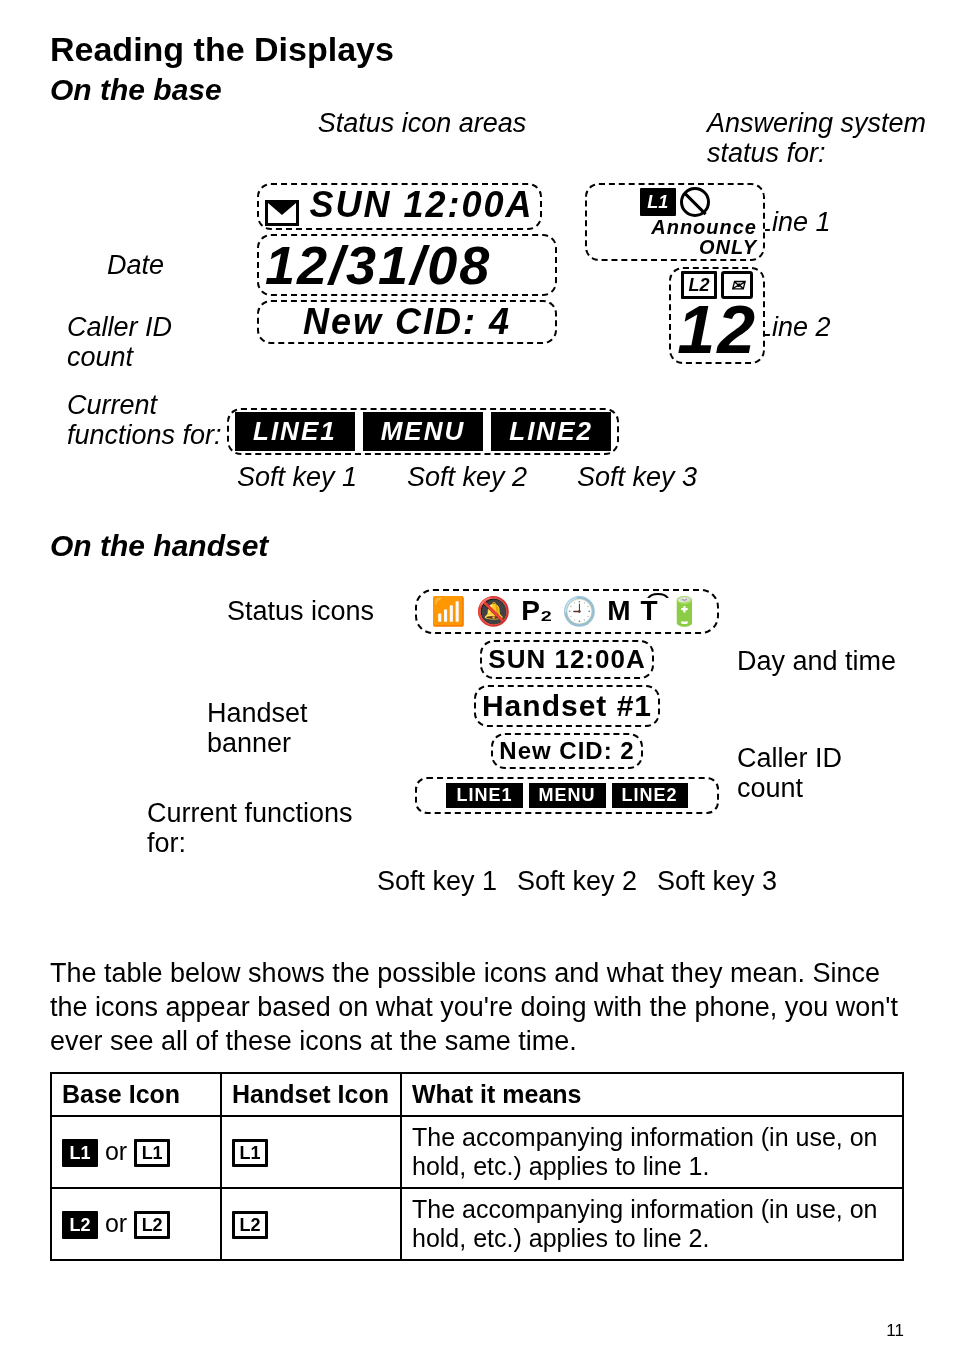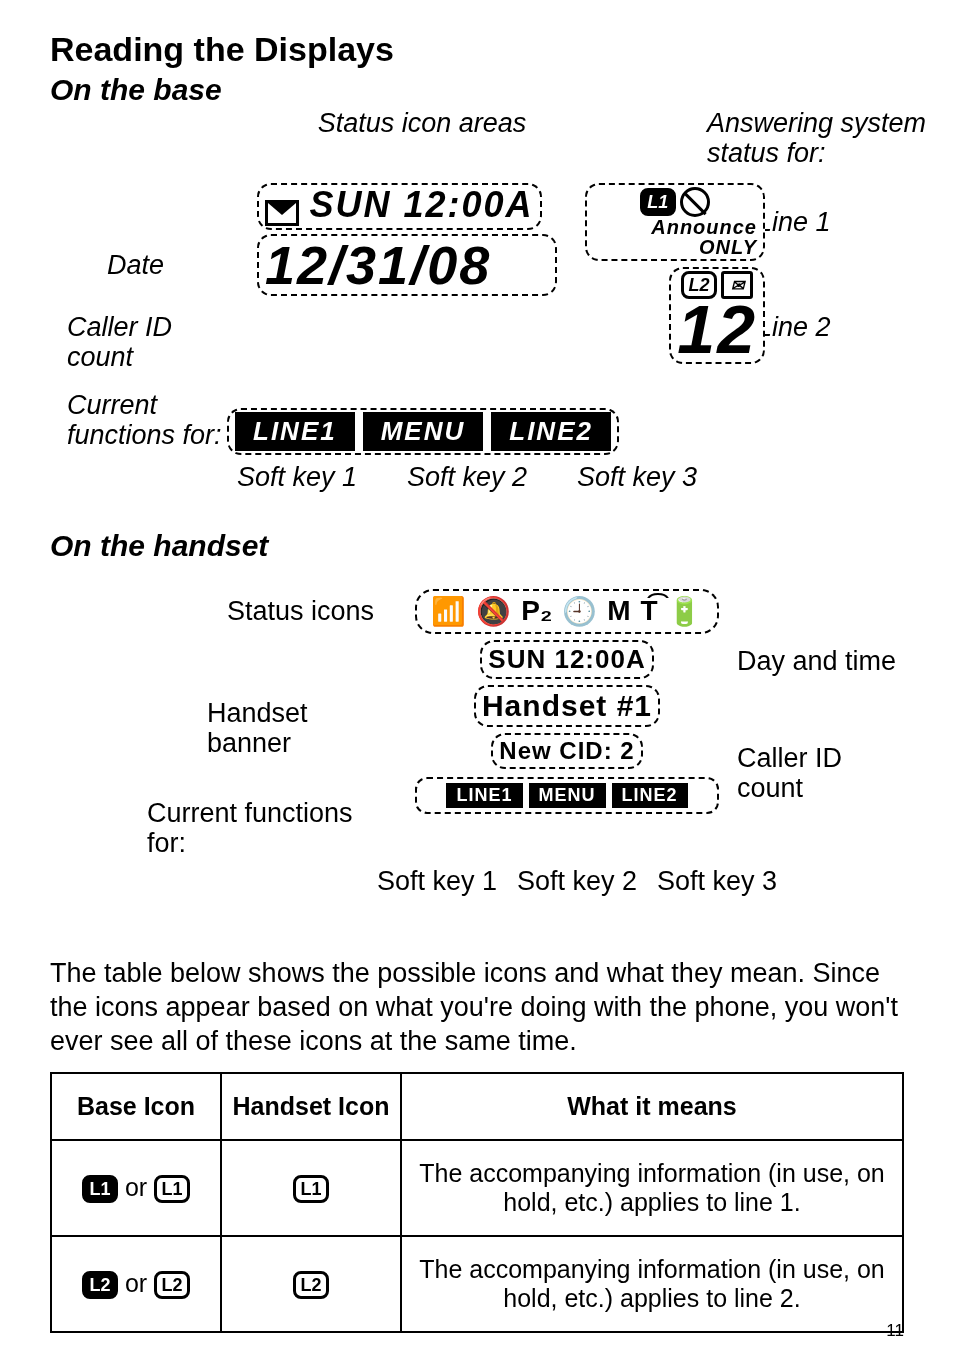--- a/index.html
+++ b/index.html
@@ -76,41 +76,41 @@
   .hs-softkey {
     background: #000; color: #fff;
     font-family: "Arial Black", Impact, sans-serif;
     font-weight: 900; font-size: 18px;
     padding: 2px 10px; letter-spacing: 1px;
   }
 
   
   .linebadge {
     display: inline-flex; align-items: center; justify-content: center;
-    width: 36px; height: 28px; border: 3px solid #000; border-radius: 8px;
+    width: 36px; height: 28px; border: 3px solid #000; border-radius: 1px;
     font-family: "Arial Black", Impact, sans-serif; font-weight: 900; font-size: 18px;
     vertical-align: middle;
   }
   .linebadge.filled { background: #000; color: #fff; }
 
   .smallicon {
     display: inline-flex; align-items: center; justify-content: center;
     width: 32px; height: 28px; border: 3px solid #000; border-radius: 3px;
     font-size: 16px; font-weight: bold;
     vertical-align: middle;
   }
 
   .bodytext { font-size: 27px; line-height: 1.25; margin: 18px 0 14px 0; }
 
   table.icons { border-collapse: collapse; width: 100%; }
   table.icons th, table.icons td {
     border: 2px solid #000;
-    padding: 18px 10px;
+    padding: 6px 10px;
     font-size: 25px;
-    text-align: center;
+    text-align: left;
     vertical-align: middle;
   }
   table.icons th { font-weight: bold; }
   .cell-center { text-align: center; }
 
   .pagenum { position: absolute; right: 50px; bottom: 16px; font-size: 17px; }
 
   
   .env {
     display:inline-block; width:34px; height:26px; border:3px solid #000; position:relative; vertical-align:middle;
@@ -146,20 +146,21 @@
   <div class="lbl" style="left:600px; top:-4px; width:240px;">Answering system status for:</div>
   <div class="lbl" style="left:650px; top:95px;">Line 1</div>
   <div class="lbl" style="left:650px; top:200px;">Line 2</div>
 
   <div class="lcd lcd-base">
     <div class="dashed" style="margin-bottom:4px;">
       <span class="env"></span>
       <span class="seg seg-md" style="margin-left:6px;">SUN  12:00A</span>
     </div>
     <div class="dashed seg seg-lg" style="display:block;">12/31/08</div>
+    <div class="dashed seg seg-md" style="margin-top:4px; display:block; text-align:center;">New CID: 4</div>
   </div>
 
   <div class="lcd lcd-base-right">
     <div class="dashed" style="display:inline-block; text-align:center;">
       <div>
         <span class="linebadge filled">L1</span>
         <span class="noans"></span>
       </div>
       <div class="seg seg-sm" style="text-align:right; line-height:1;">Announce ONLY</div>
     </div>

